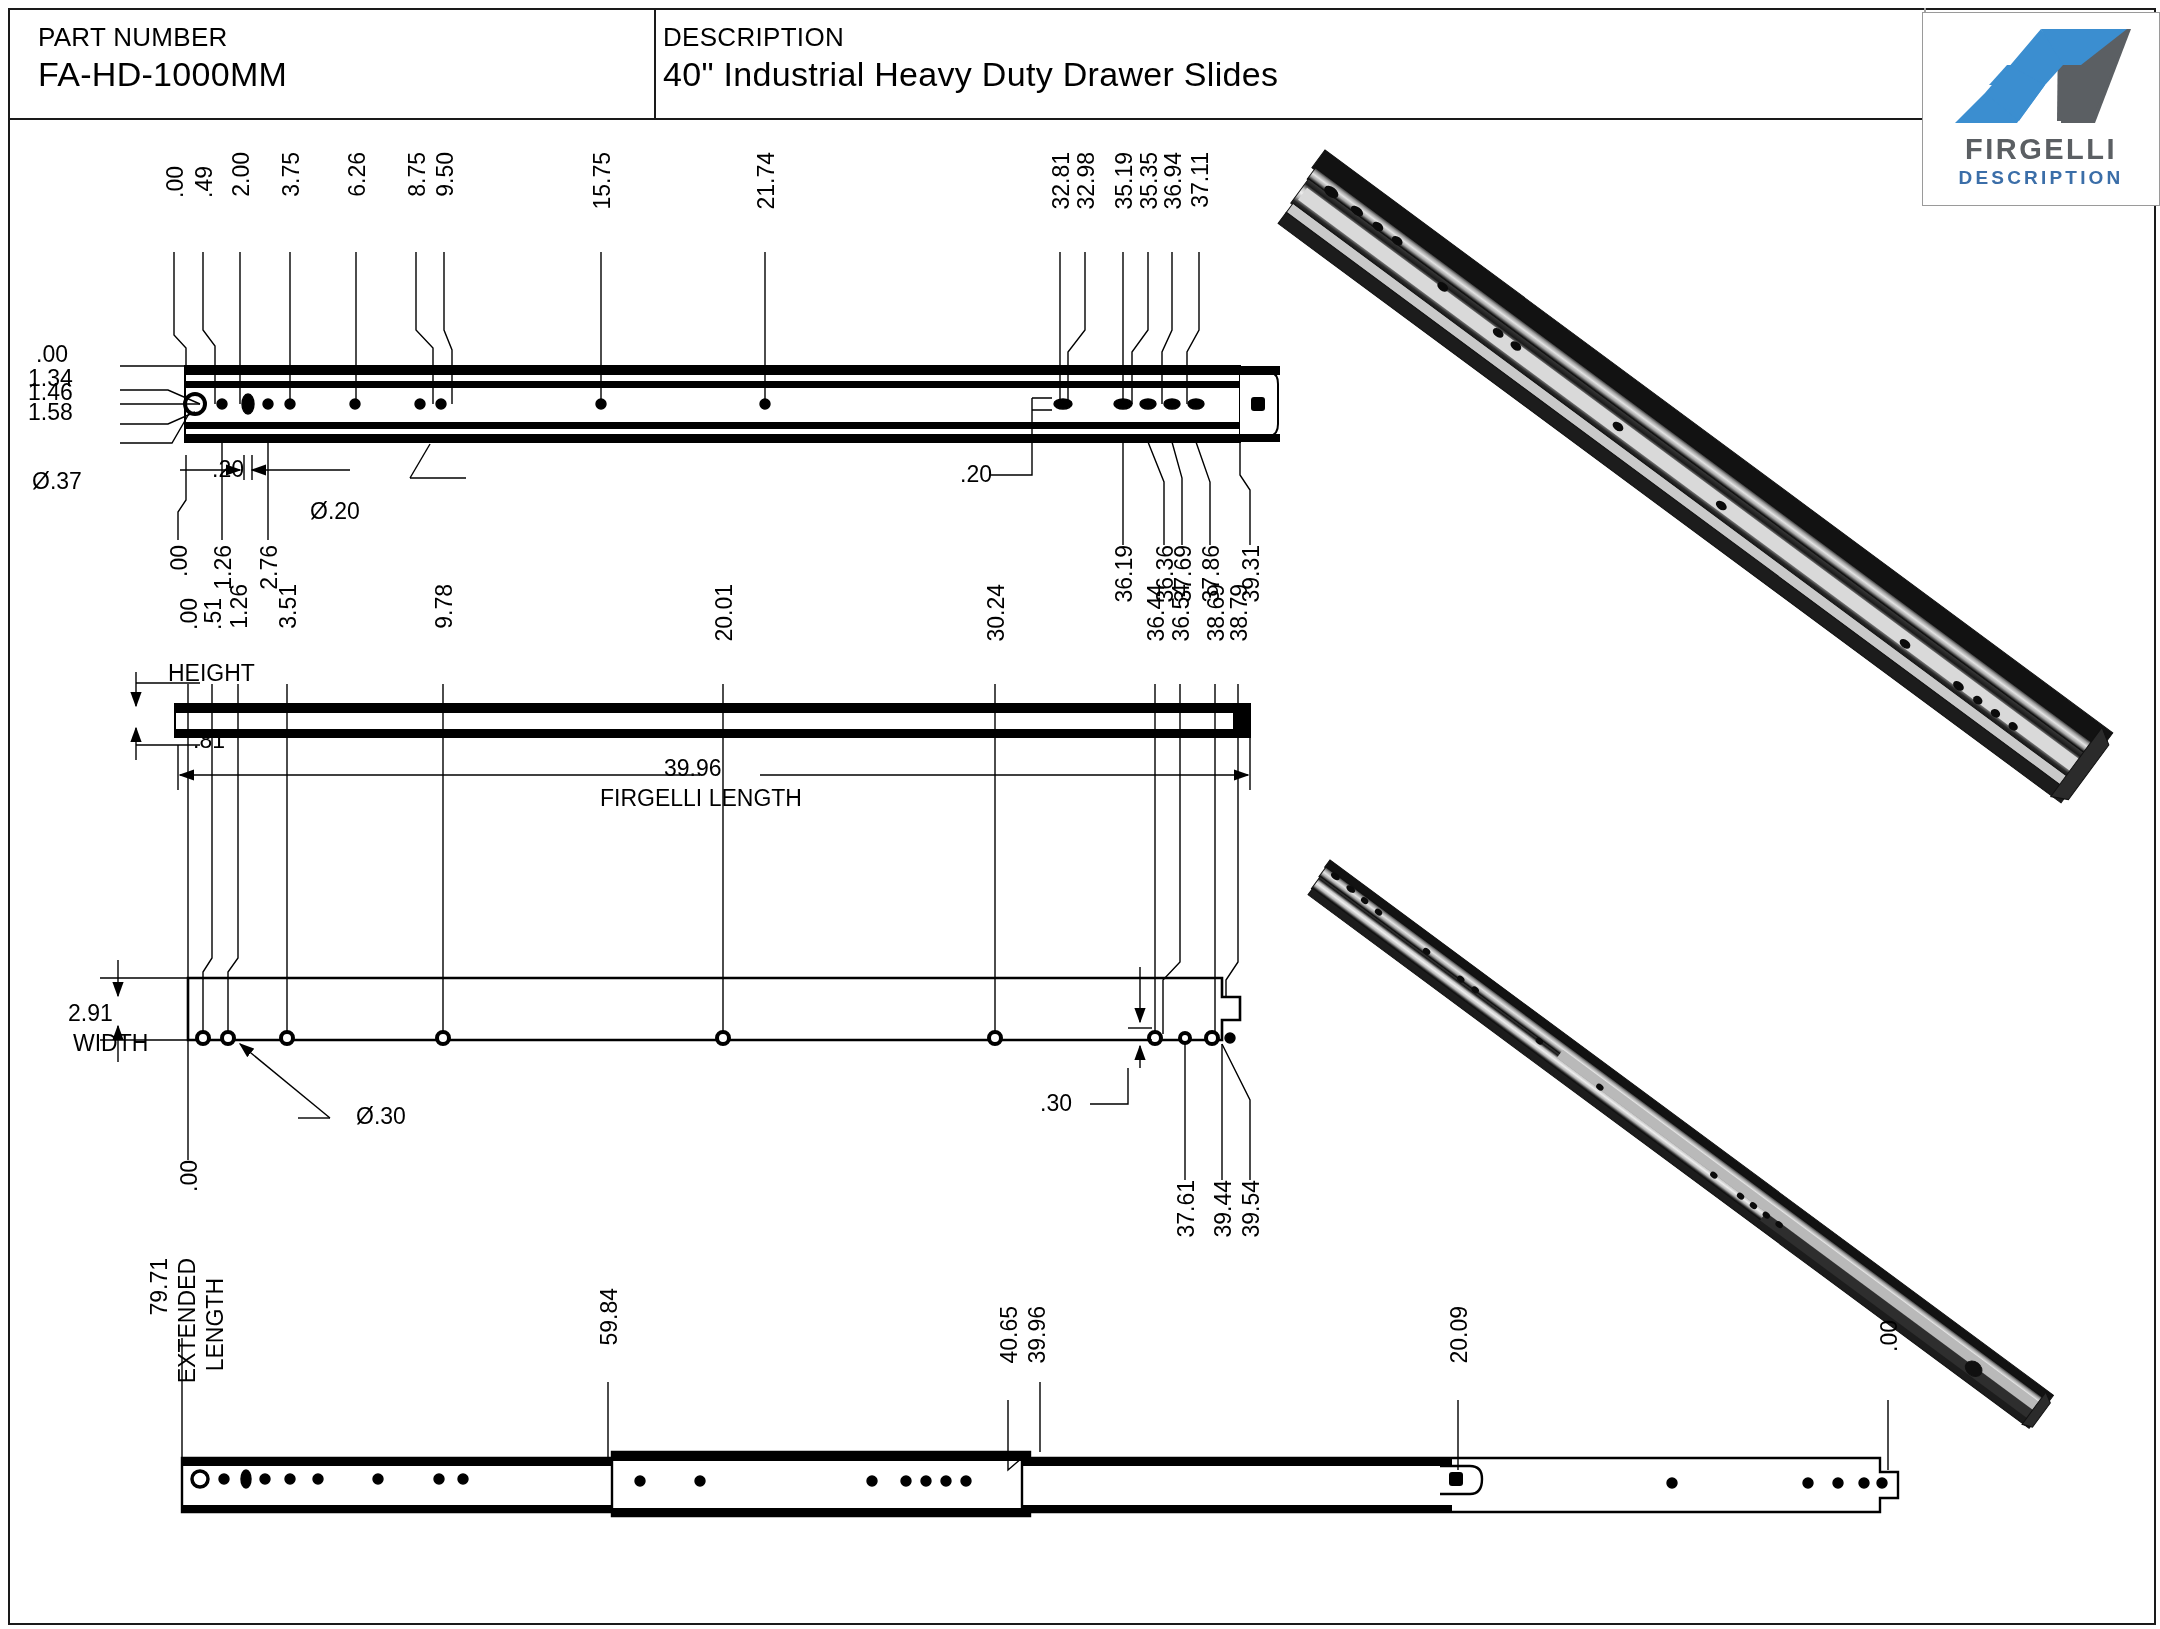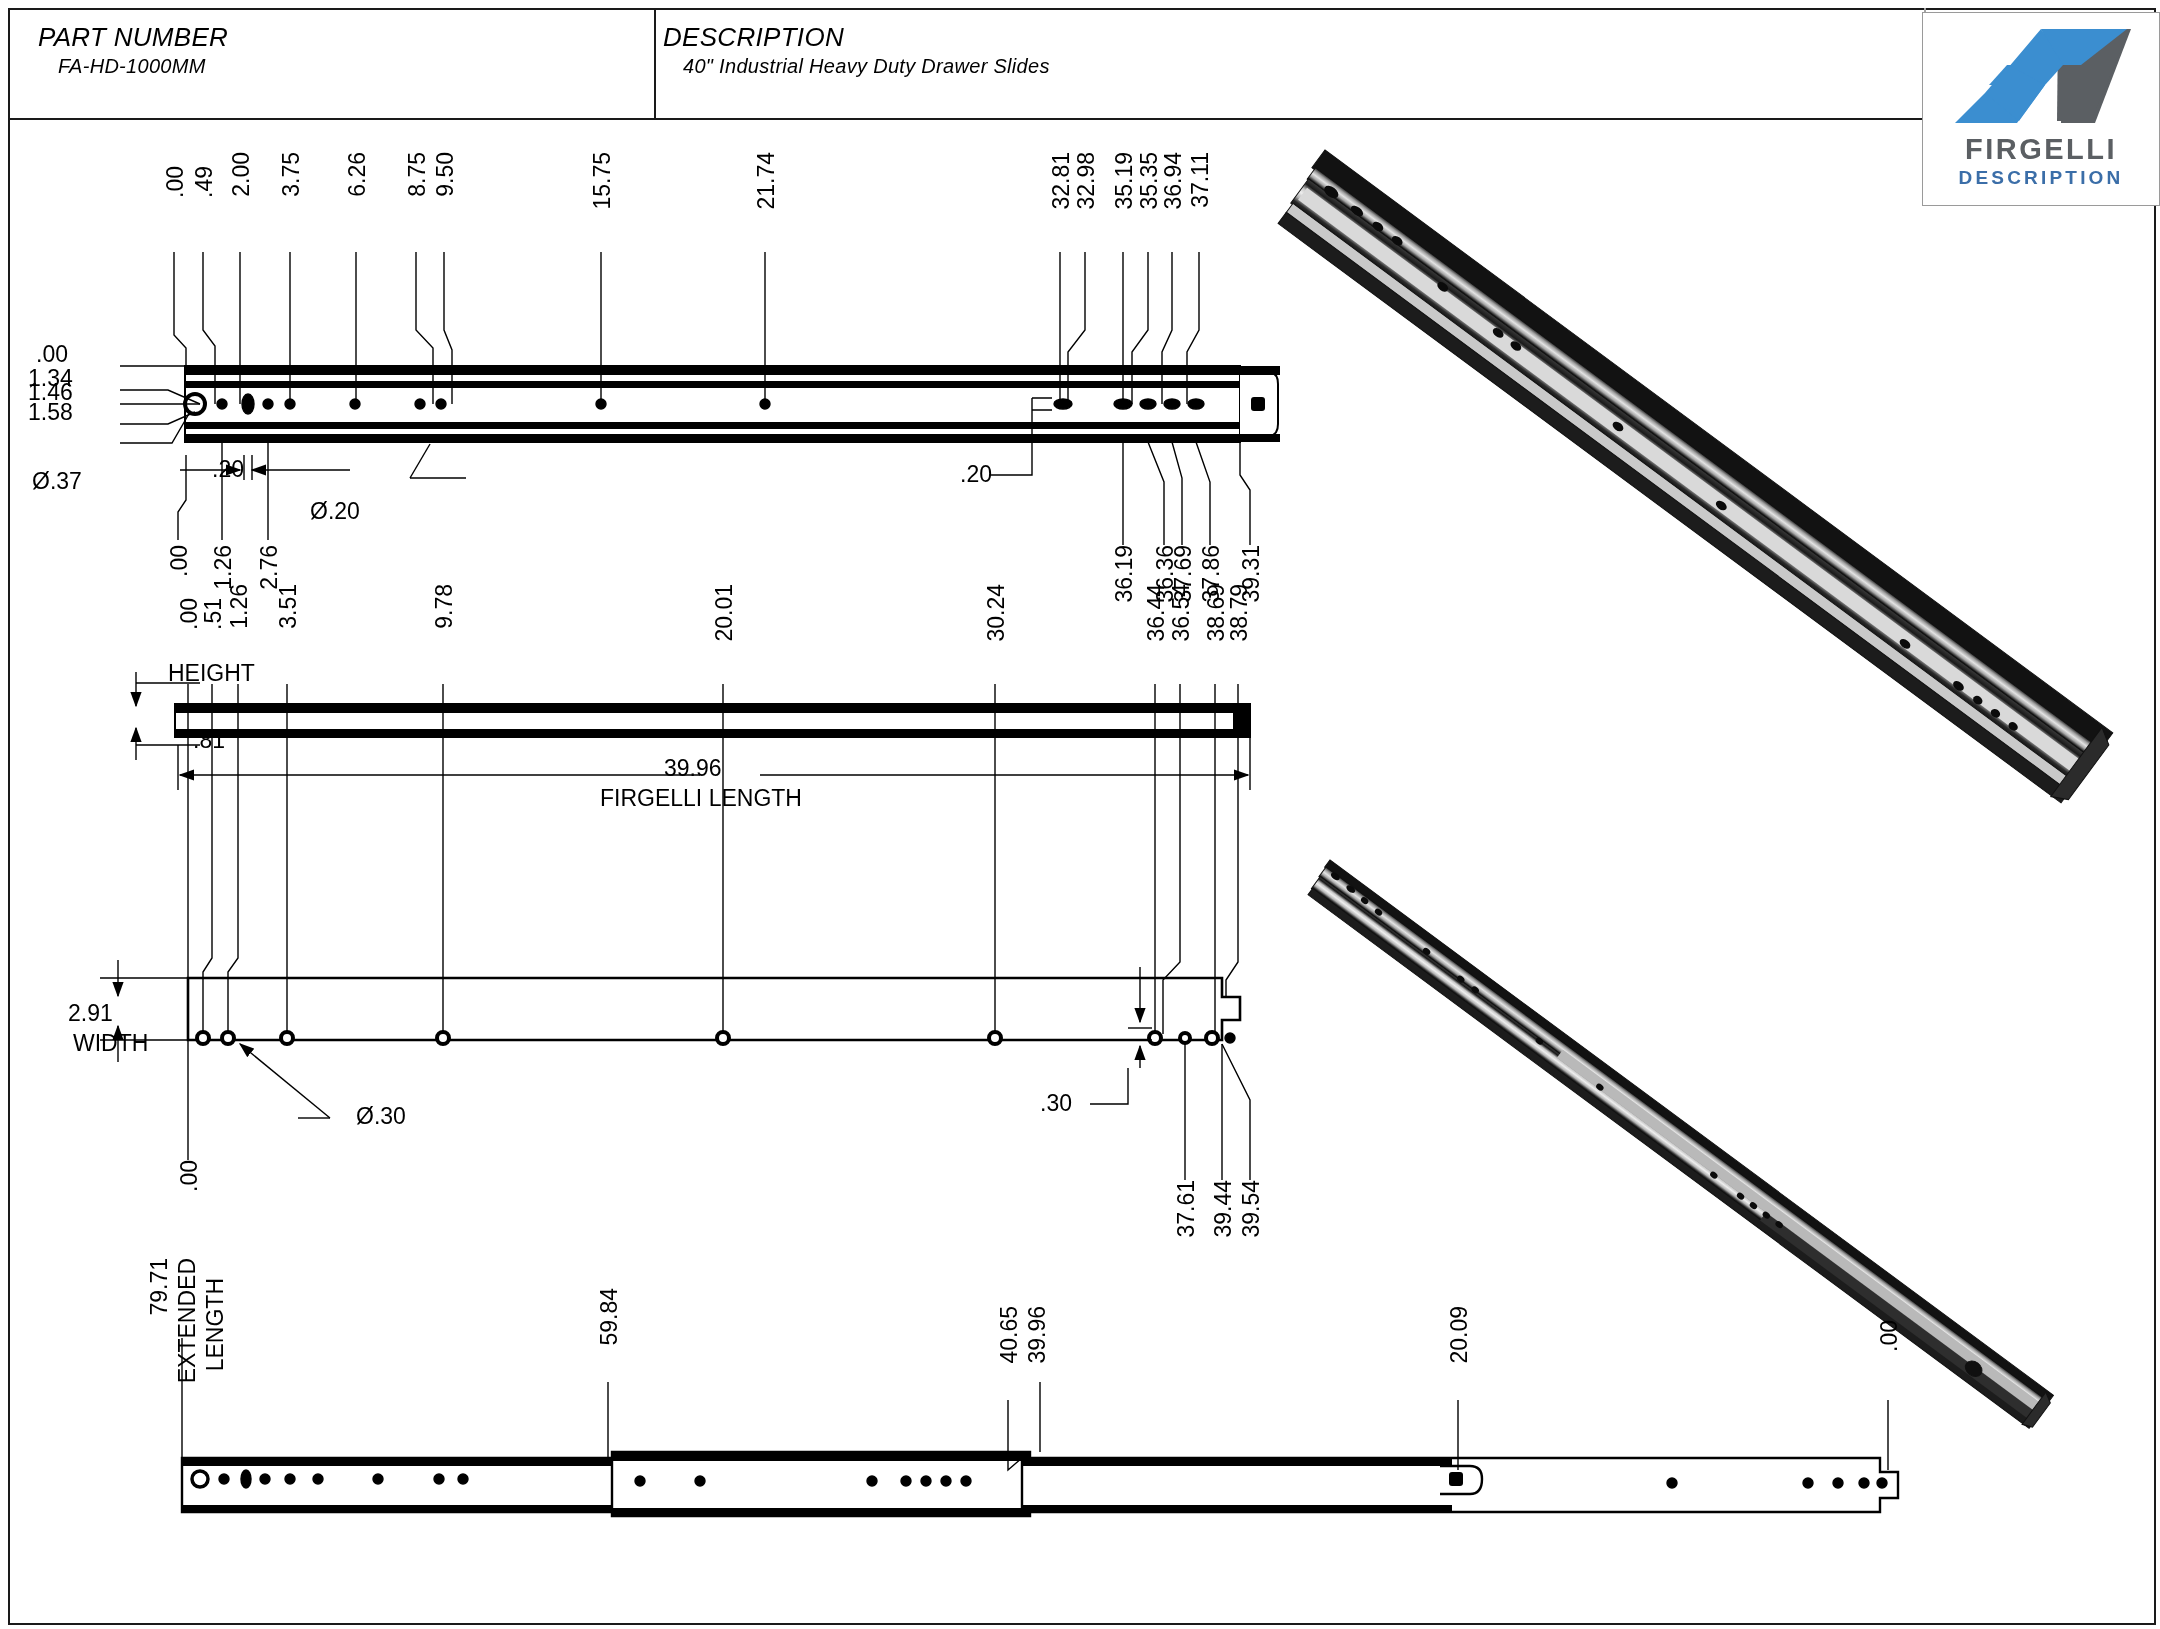--- a/index.html
+++ b/index.html
@@ -5,26 +5,26 @@
   html,body{margin:0;padding:0;background:#ffffff;}
   body{
     width:2160px;height:1629px;
     font-family:"Liberation Sans","DejaVu Sans",sans-serif;
     color:#000;overflow:hidden;position:relative;
   }
   .sheet{position:absolute;inset:0;}
 
   
   .tb-outer{position:absolute;left:8px;top:8px;width:2144px;height:1613px;border:2px solid #1a1a1a;}
-  .tb-row{position:absolute;left:8px;top:8px;width:2144px;height:112px;border-bottom:2px solid #1a1a1a;box-sizing:border-box;font-style:italic;}
+  .tb-row{position:absolute;left:8px;top:8px;width:2144px;height:112px;border-bottom:2px solid #1a1a1a;box-sizing:border-box;}
   .tb-cell{position:absolute;top:0;height:112px;box-sizing:border-box;padding:14px 0 0 30px;}
   .tb-part{left:0;width:648px;border-right:2px solid #1a1a1a;}
   .tb-desc{left:648px;width:1270px;border-right:2px solid #a3a3a3;padding-left:7px;}
   .tb-label{font-size:26px;letter-spacing:.3px;line-height:1.22;}
-  .tb-value{font-size:20px;letter-spacing:.3px;line-height:1.22;margin-left:20px;}
+  .tb-value{font-size:34px;letter-spacing:.3px;line-height:1.22;}
   .logo-box{position:absolute;left:1922px;top:12px;width:236px;height:192px;border:1px solid #9a9a9a;background:#fff;z-index:6;}
   .logo-mark{position:absolute;left:22px;top:10px;width:192px;height:108px;}
   .logo-txt1{position:absolute;left:0;width:236px;top:120px;text-align:center;font-size:29px;font-weight:bold;color:#5b5f63;letter-spacing:2.5px;}
   .logo-txt2{position:absolute;left:0;width:236px;top:154px;text-align:center;font-size:19px;font-weight:bold;color:#3b6ea8;letter-spacing:3.2px;}
 
   
   .dim{position:absolute;font-size:23px;line-height:1;white-space:nowrap;}
   .vert{writing-mode:vertical-rl;transform:rotate(180deg);transform-origin:center;}
   .txt{position:absolute;font-size:23px;line-height:1.15;white-space:nowrap;}
   svg.lay{position:absolute;left:0;top:0;width:2160px;height:1629px;overflow:visible;pointer-events:none;}

